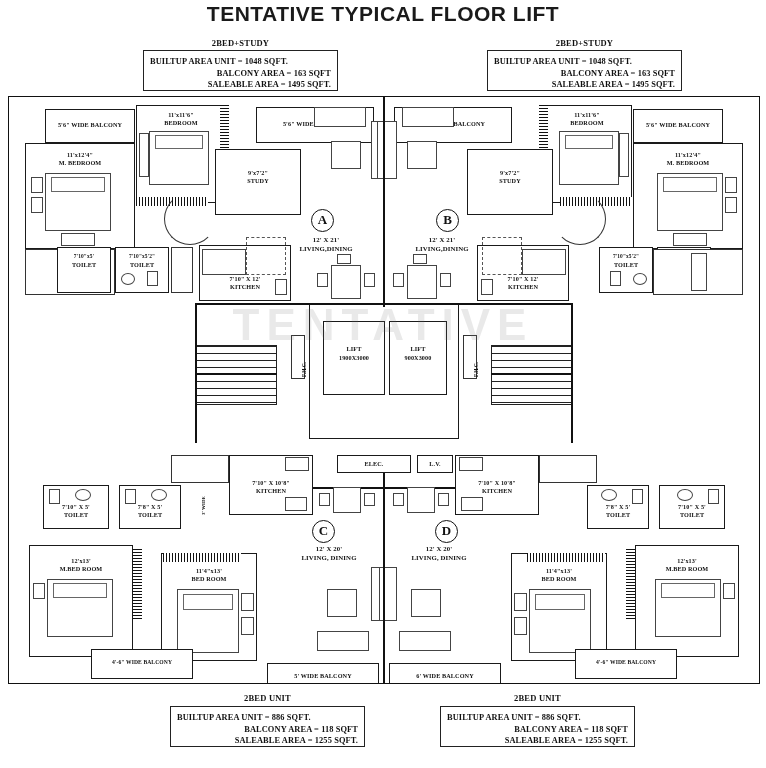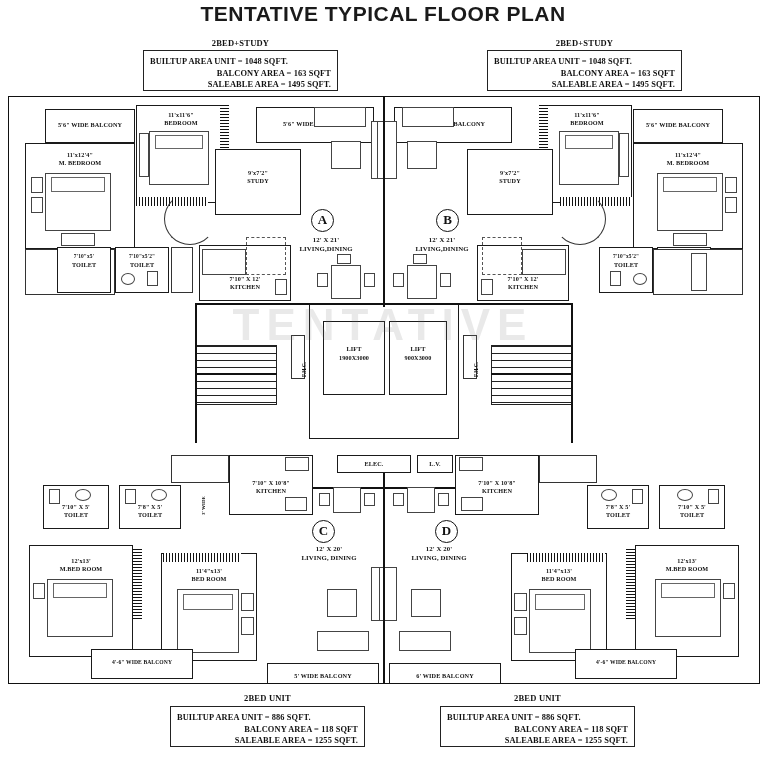--- a/index.html
+++ b/index.html
@@ -56,21 +56,21 @@
   .dash{position:absolute;border:1px dashed #555;background:none;box-sizing:border-box;}
 
   
   #wm{position:absolute;left:0;top:300px;width:766px;text-align:center;
       font-family:"Liberation Sans",sans-serif;font-size:44px;font-weight:700;
       color:rgba(120,120,120,.16);letter-spacing:7px;pointer-events:none;}
 </style>
 </head>
 <body>
 
-<div id="title">TENTATIVE TYPICAL FLOOR PLAN</div>
+<div id="title">TENTATIVE TYPICAL FLOOR LIFT</div>
 
 <div class="info-cap" style="left:143px;top:38px;width:195px;">2BED+STUDY</div>
 <div class="info-box" style="left:143px;top:50px;width:195px;height:41px;">
   <div class="ib-l1">BUILTUP AREA UNIT =  1048 SQFT.</div>
   <div class="ib-l2">BALCONY AREA = 163 SQFT</div>
   <div class="ib-l3">SALEABLE AREA  = 1495 SQFT.</div>
 </div>
 
 <div class="info-cap" style="left:487px;top:38px;width:195px;">2BED+STUDY</div>
 <div class="info-box" style="left:487px;top:50px;width:195px;height:41px;">

